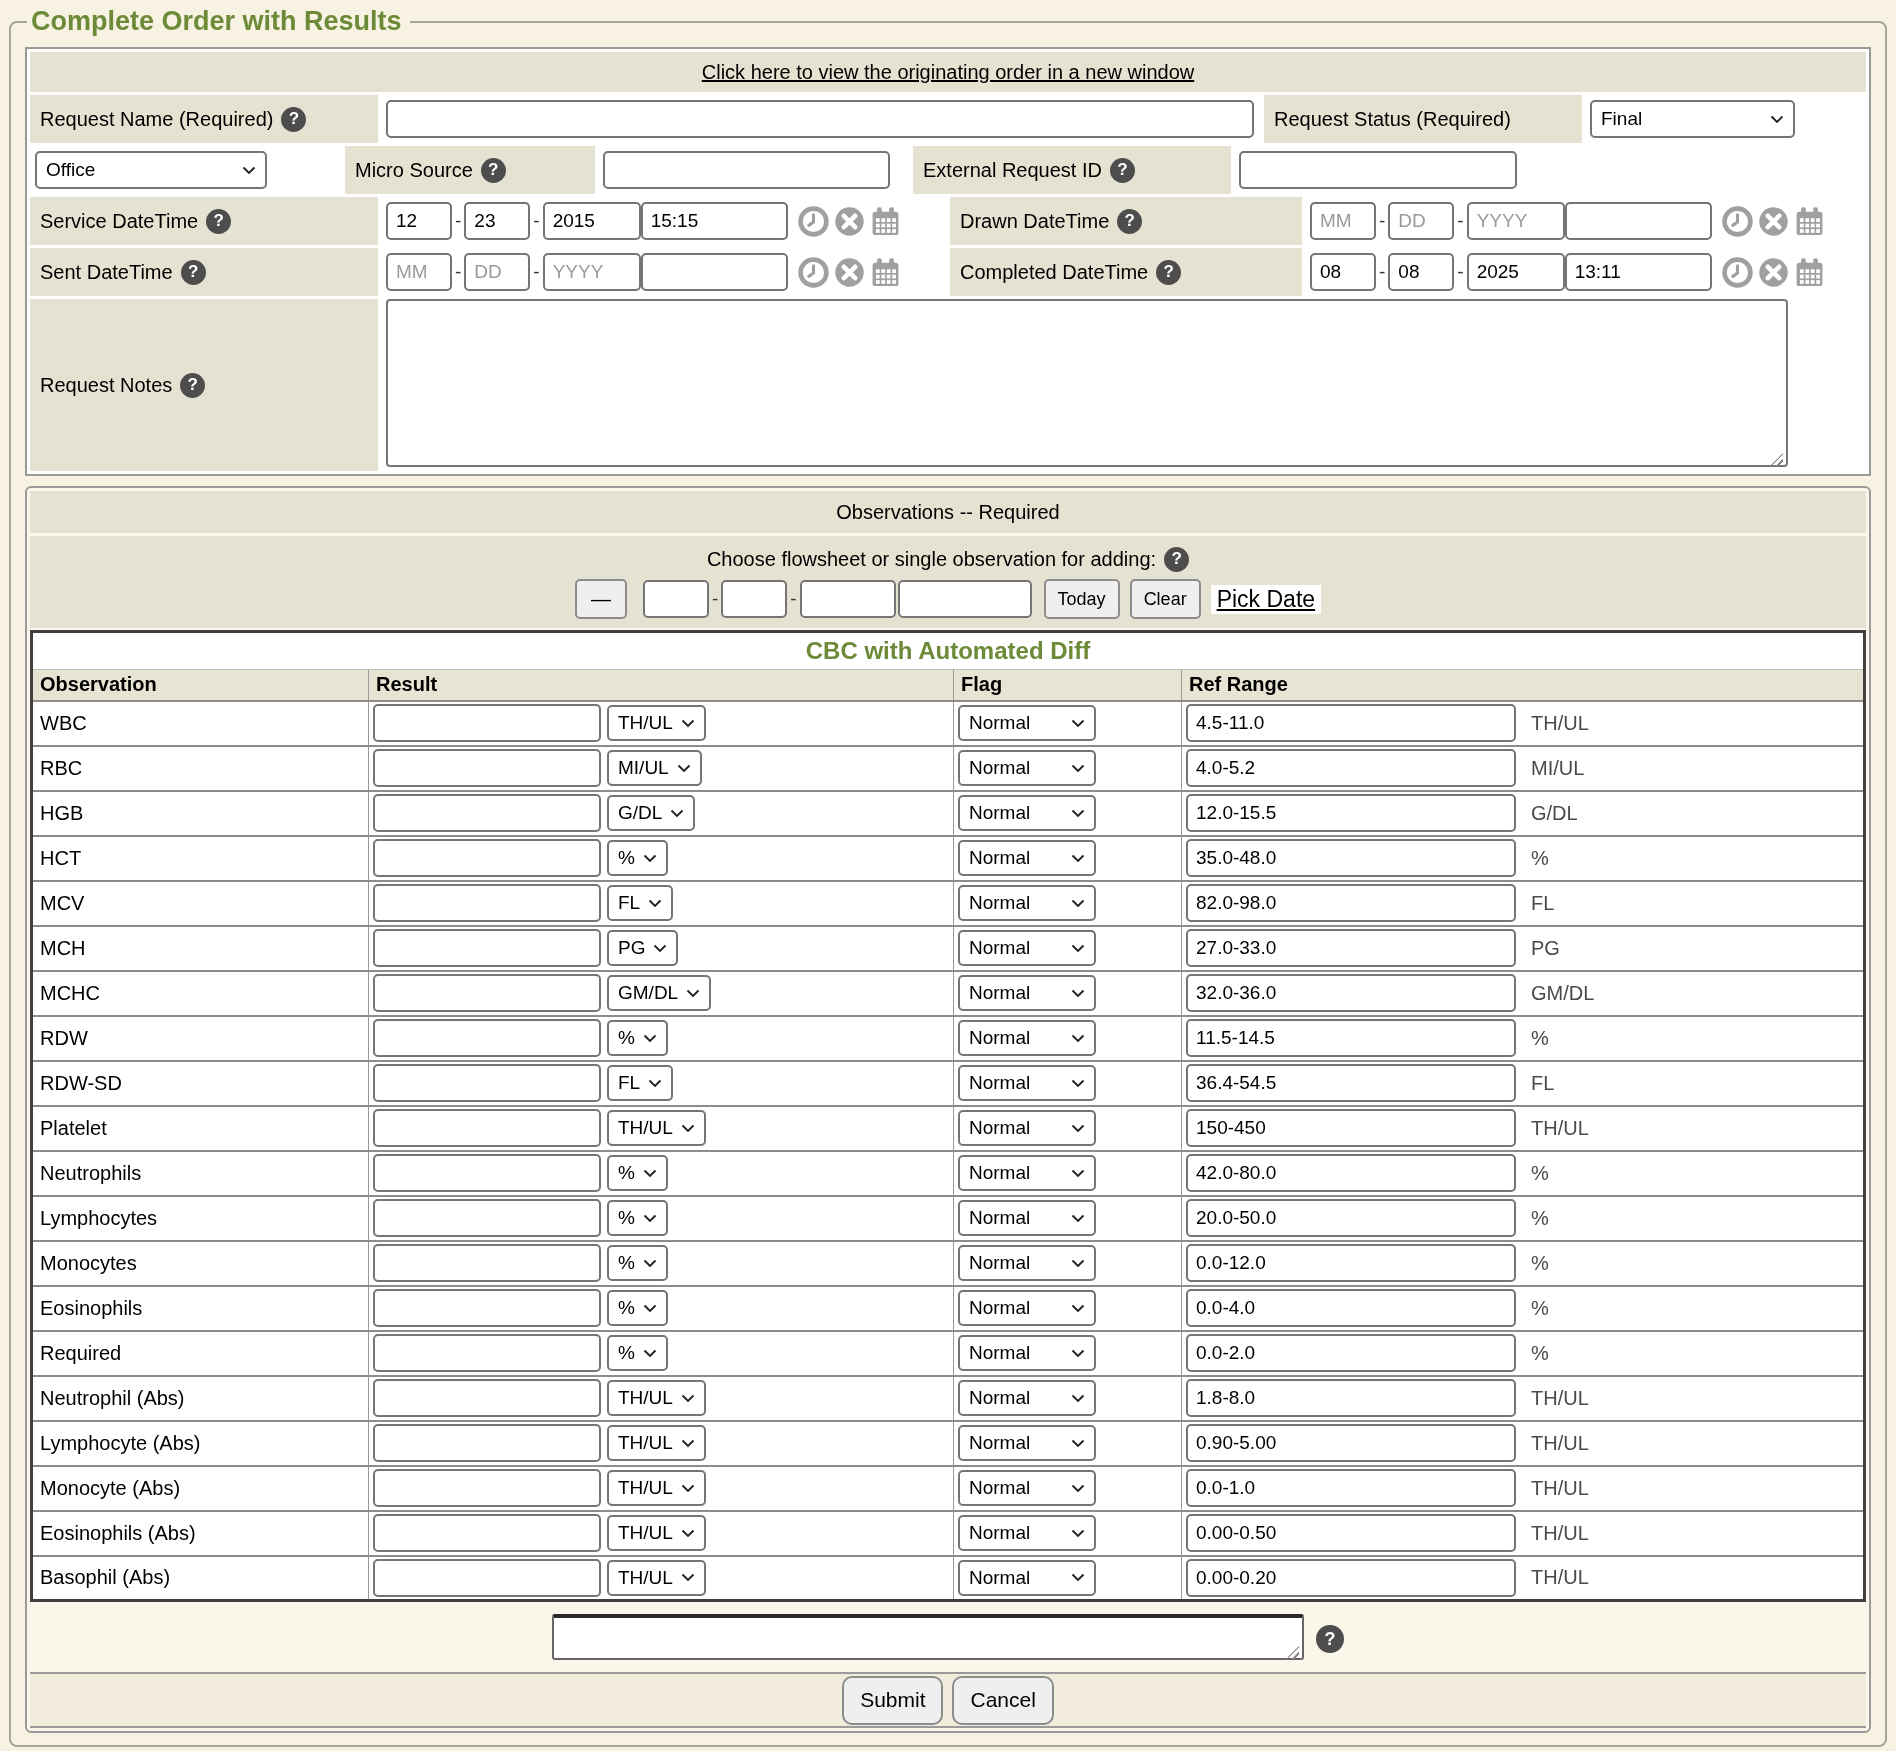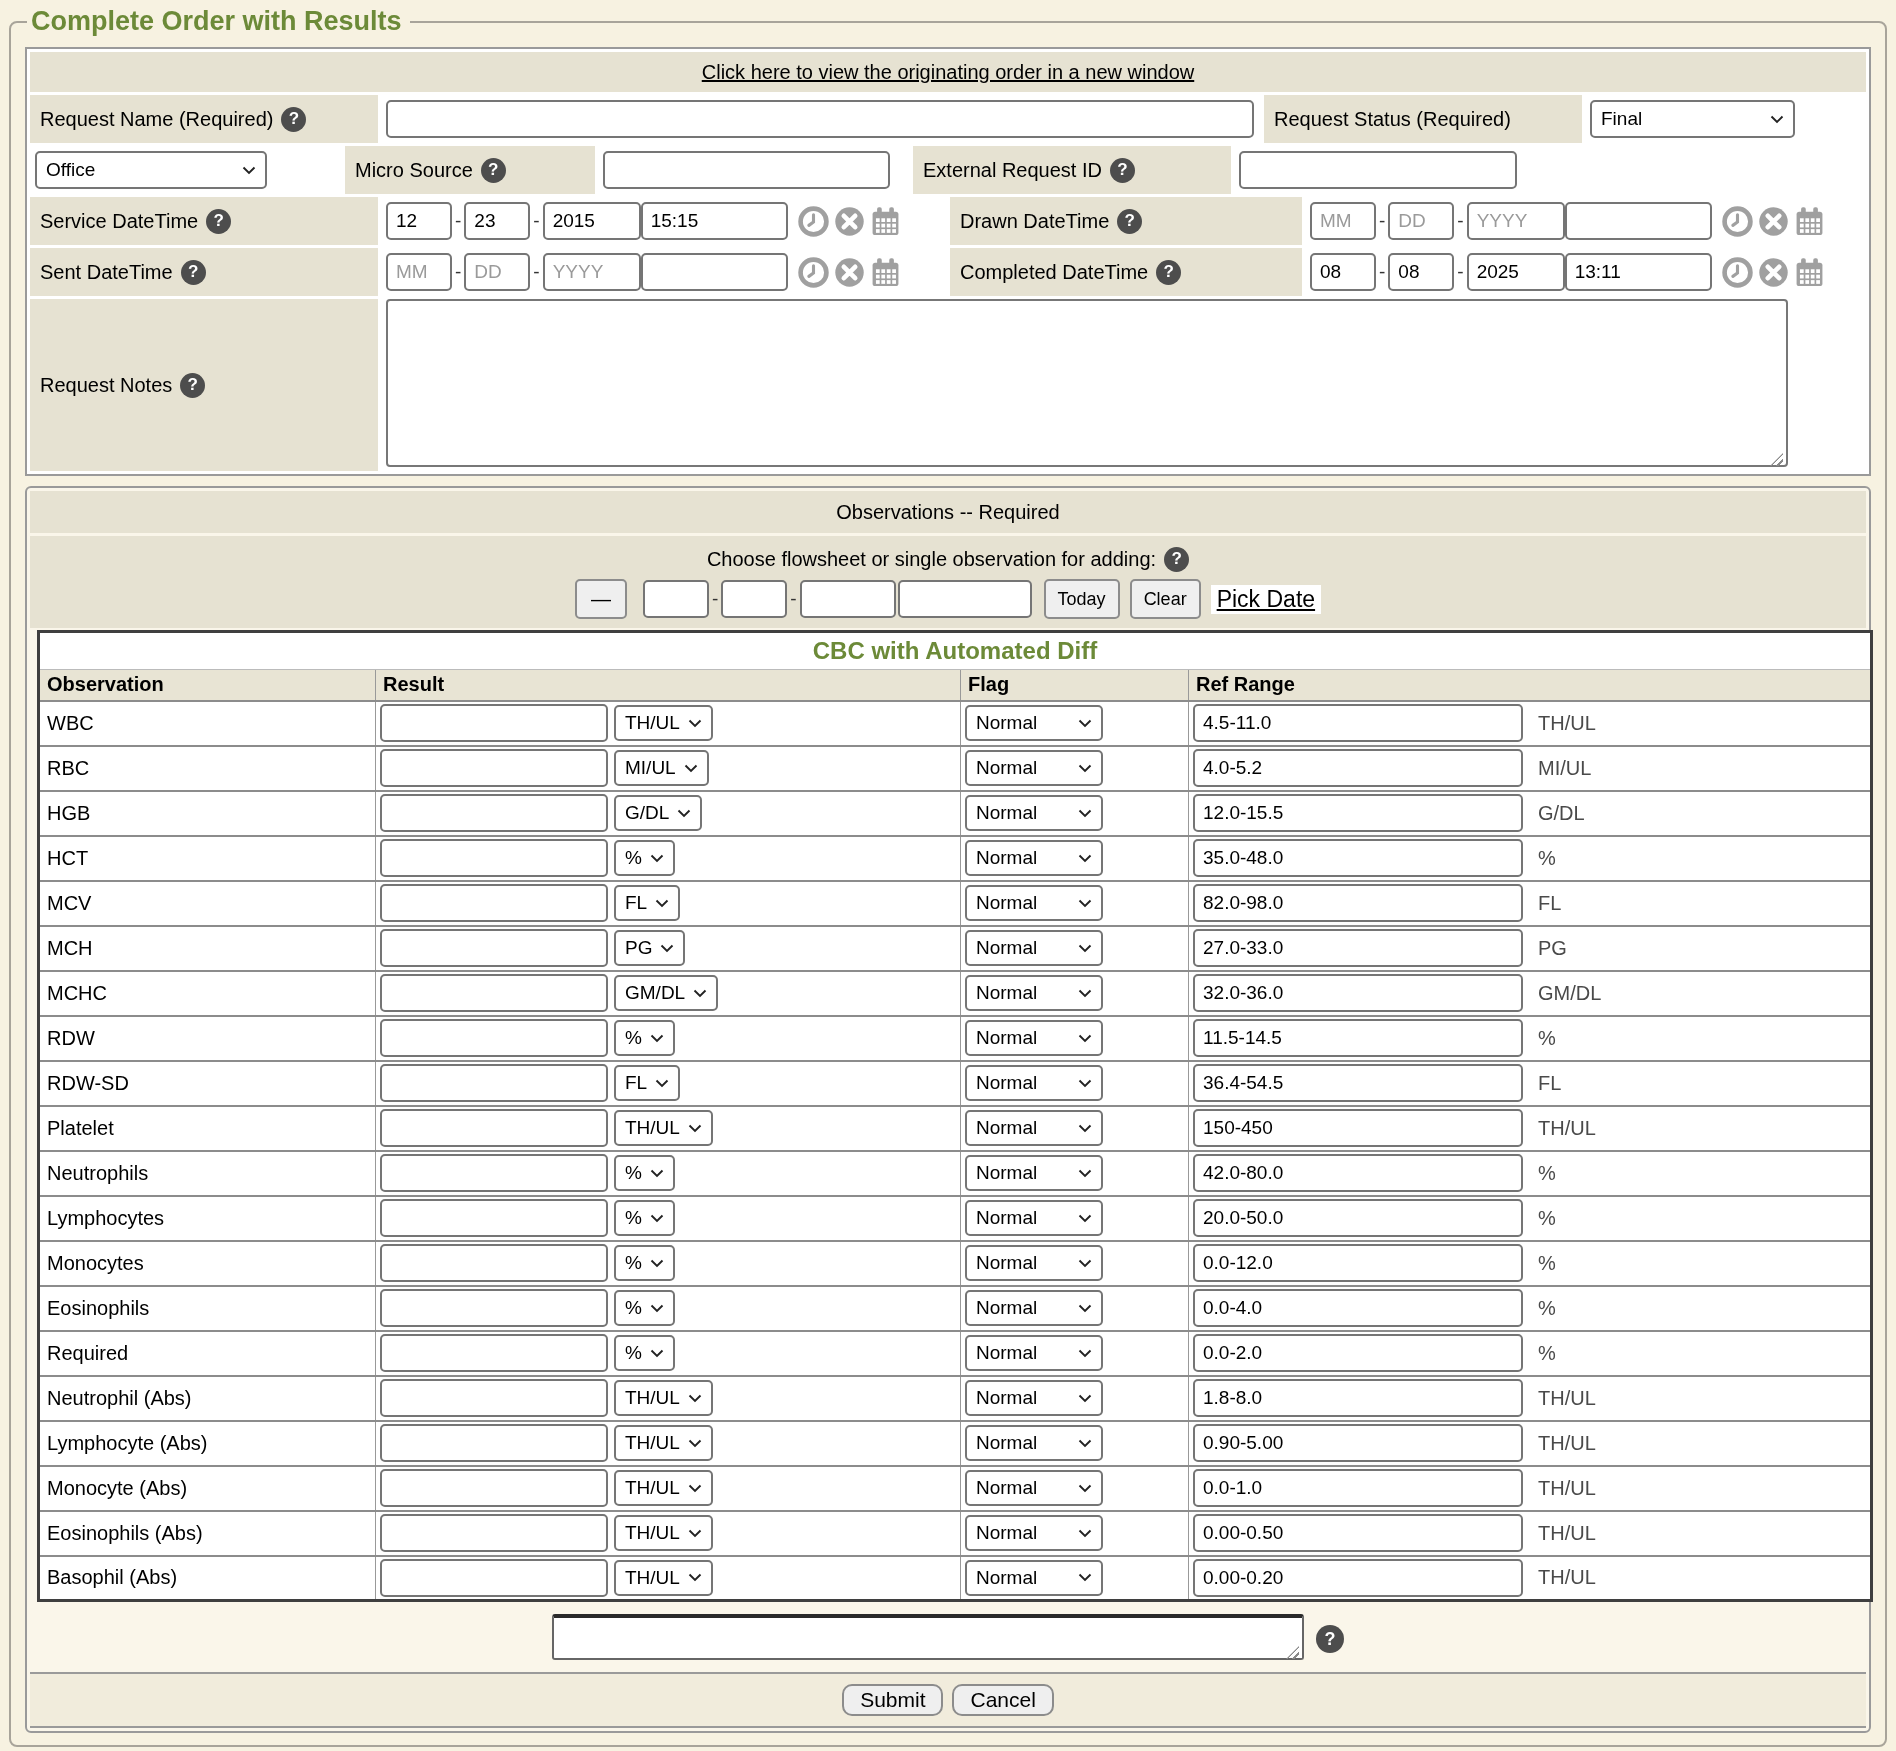--- a/index.html
+++ b/index.html
@@ -79,21 +79,21 @@
     font-size:18px; font-family:"Liberation Sans", sans-serif; color:#000; padding:0 12px; cursor:pointer;
   }
   .dash-btn { width:52px; height:40px; font-size:20px; margin-right:16px; }
   .pk-in1, .pk-in2 { width:66px; height:40px; }
   .pk-in3 { width:96px; height:40px; border-radius:5px 0 0 5px; }
   .pk-in4 { width:134px; height:40px; margin-left:2px; }
   .today-btn { margin-left:12px; height:40px; }
   .clear-btn { margin-left:10px; height:40px; }
   .pick-date { margin-left:10px; background:#fff; font-size:23px; text-decoration:underline; color:#000; padding:1px 6px; cursor:pointer; }
 
-  table.obs-table { width:100%; border-collapse:collapse; background:#fff; border:3px solid #3f3f3f; margin-top:2px;margin-left:7px; }
+  table.obs-table { width:100%; border-collapse:collapse; background:#fff; border:3px solid #3f3f3f; margin-top:2px; }
   tr.cap-row td { height:38px; text-align:center; font-size:24px; font-weight:bold; color:#6c8a38; border-bottom:1px solid #bbb; }
   tr.hdr-row th {
     background:#e8e4d4; text-align:left; font-size:20px; font-weight:bold; height:31px;
     padding-left:7px; border:1px solid #999; border-bottom:2px solid #8c8c8c;
   }
   tr.data-row td { border-left:1px solid #999; border-right:1px solid #999; border-top:2px solid #8c8c8c; height:45px; vertical-align:middle; }
   td.c-obs { font-size:20px; padding-left:7px; }
   td.c-res .res-wrap, td.c-ref .ref-wrap, td.c-flag .flag-wrap { display:flex; align-items:center; }
   .res-input { width:228px; height:34px; margin-left:4px; }
   .unit-sel { height:36px; margin-left:6px; }
@@ -103,21 +103,21 @@
   .col-obs { width:337px; } .col-res { width:585px; } .col-flag { width:228px; }
 
   .bottom-note { margin-top:12px; display:flex; align-items:center; justify-content:center; gap:12px; }
   .note-ta { width:752px; height:46px; border:2px solid #666; border-top:4px solid #2a2a2a; border-radius:3px; }
 
   .btn-strip {
     margin-top:8px; background:#f1ecdc; border-top:2px solid #9a9a9a; border-bottom:2px solid #9a9a9a;
     height:56px; display:flex; align-items:center; justify-content:center; gap:9px;
   }
   .big-btn {
-    background:#efefef; border:2px solid #8c8c8c; border-radius:10px; height:32px; padding:0 16px;
+    background:#efefef; border:2px solid #8c8c8c; border-radius:10px; height:49px; padding:0 16px;
     font-size:21px; font-family:"Liberation Sans", sans-serif; cursor:pointer;
   }
 </style>
 </head>
 <body>
 
 <fieldset class="main-fs">
   <legend class="fs-legend">Complete Order with Results</legend>
 
   <div class="panel">

